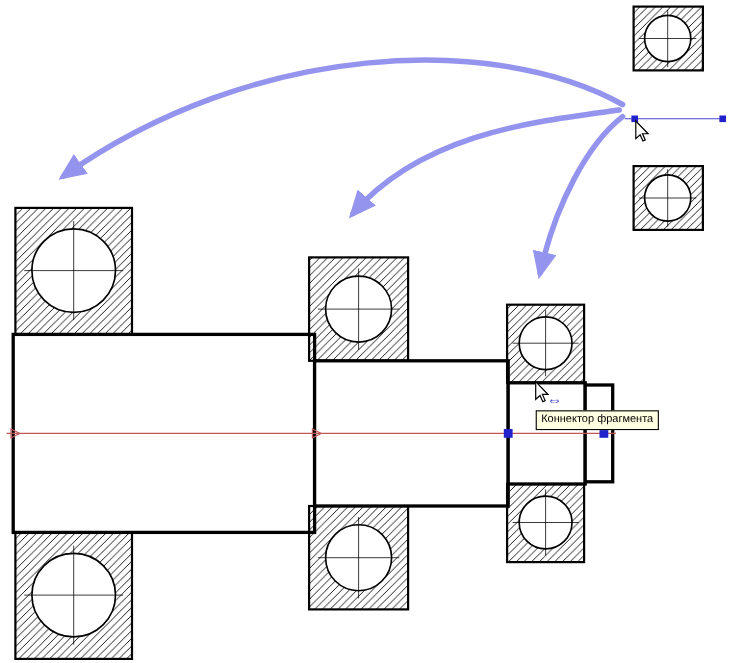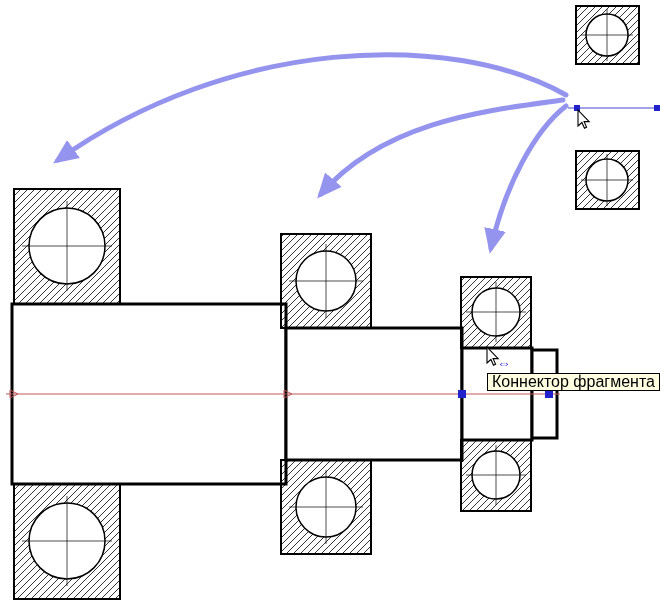--- a/index.html
+++ b/index.html
@@ -18,21 +18,21 @@
   .axis       { stroke: var(--axis_blue,#4444cc); stroke-width:1; }
   .conn       { fill: var(--connector_blue,#2222cc); }
   .drag       { fill:none; stroke: var(--drag_arrow_blue,#9494ef); stroke-width:5; stroke-linecap:round; }
   .dragfill   { fill: var(--drag_arrow_blue,#9494ef); }
   .cursor     { fill:#fff; stroke:#000; stroke-width:1.1; }
 
   .tooltip {
     position:absolute; left:487px; top:373px;
     background: var(--tooltip_bg,#ffffe1);
     border:1px solid var(--tooltip_border,#000);
-    font-size:16px; line-height:16px; padding:0 4px;
+    font-size:10px; line-height:16px; padding:0 4px;
     color:#000; white-space:nowrap; z-index:5;
   }
   .snap-badge {
     position:absolute; left:497px; top:356px;
     font-size:14px; font-weight:bold; line-height:14px;
     color: var(--connector_blue,#2222cc); z-index:5;
   }
 </style>
 </head>
 <body>

